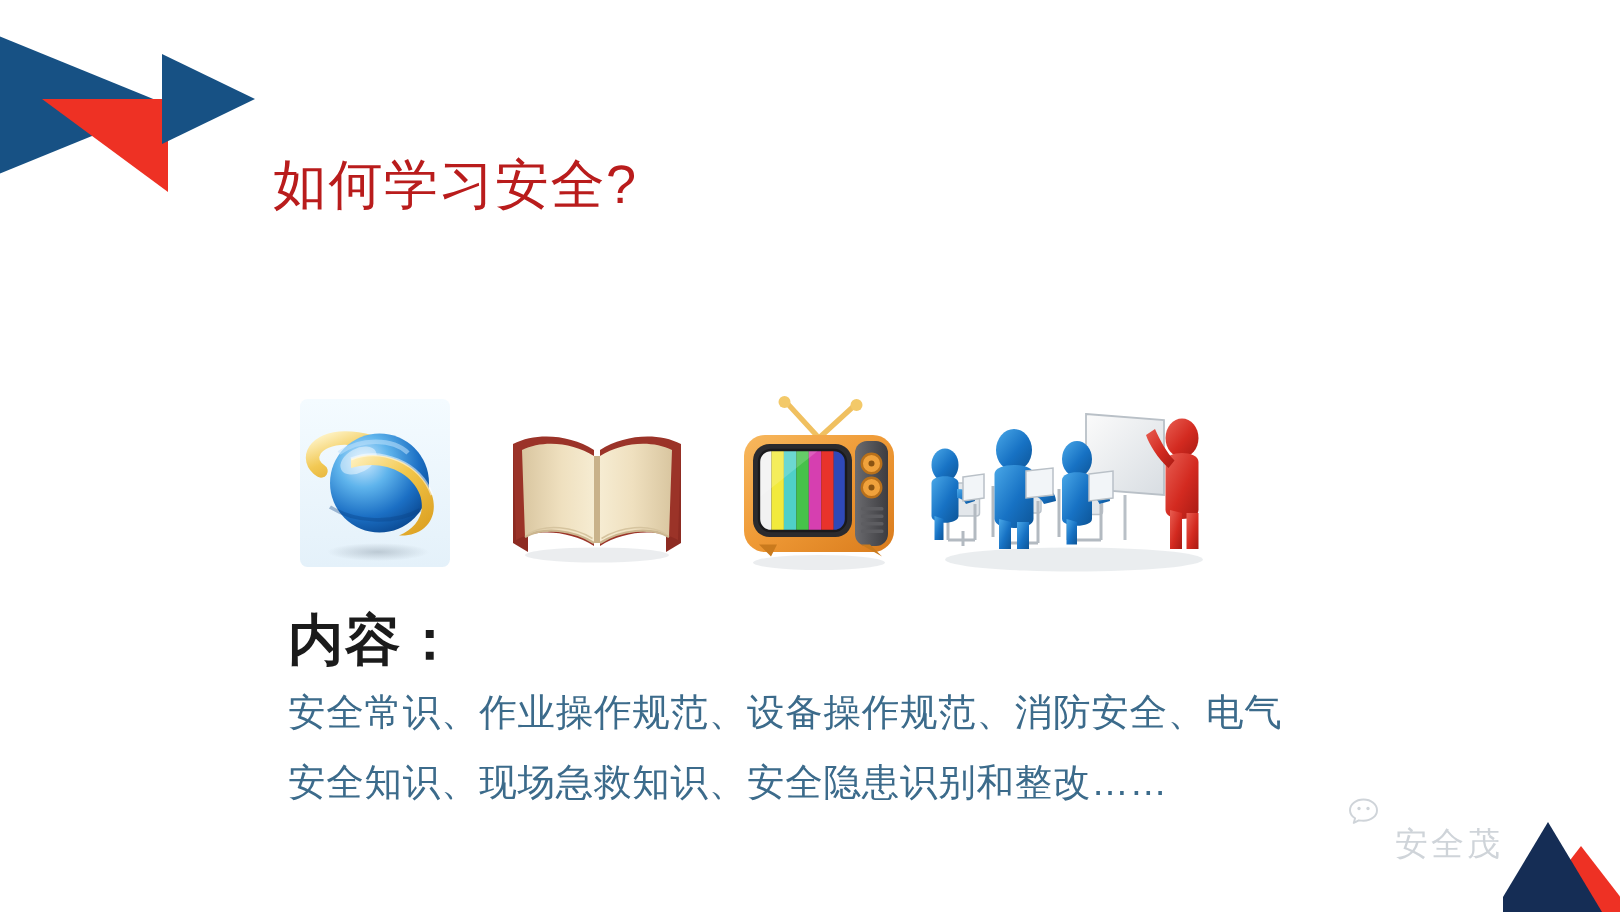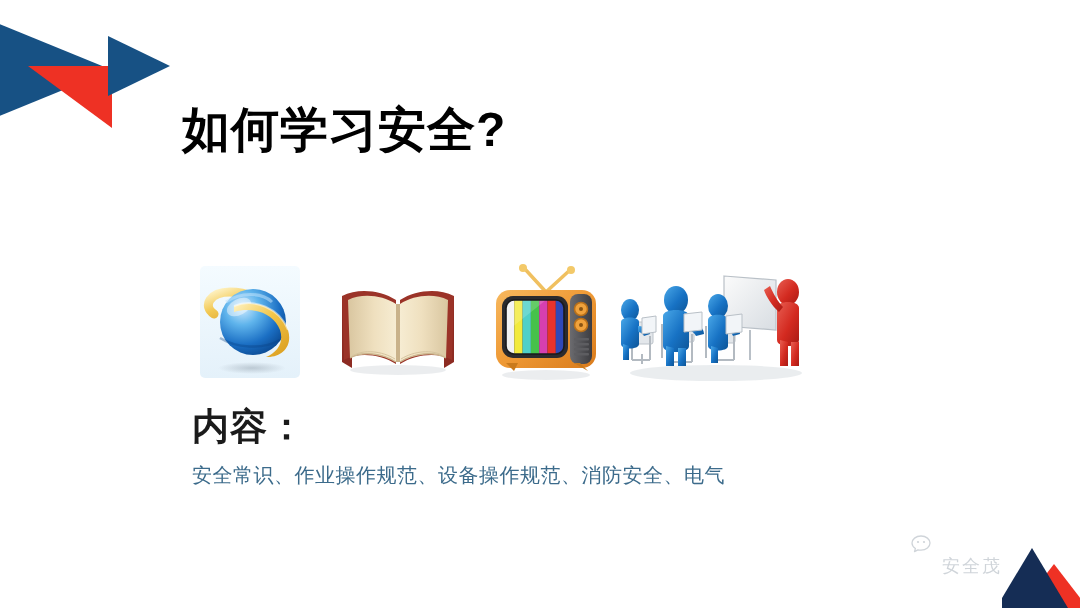--- a/index.html
+++ b/index.html
@@ -27,23 +27,23 @@
     width: 180px;
     height: 132px;
     pointer-events: none;
   }
 
   
   .title {
     position: absolute;
     left: 182px;
     top: 102px;
-    font-size: 48px;
-    font-weight: bold;
-    color: #000000;
+    font-size: 36px;
+    font-weight: normal;
+    color: #b91c1c;
     letter-spacing: 1px;
     line-height: 1.15;
     white-space: nowrap;
   }
 
   
   .label-channel {
     position: absolute;
     left: 192px;
     top: 224px;
@@ -78,40 +78,40 @@
     height: 122px;
   }
   .icon-cell svg { display: block; }
 
   
   .body-text {
     position: absolute;
     left: 192px;
     top: 452px;
     width: 740px;
-    font-size: 20px;
+    font-size: 25px;
     line-height: 47px;
     color: #3c6b8b;
     letter-spacing: 0.5px;
   }
   .body-line { white-space: nowrap; }
 
   
   .watermark {
     position: absolute;
     right: 78px;
     bottom: 30px;
     display: flex;
     align-items: center;
     gap: 7px;
     opacity: 0.42;
     pointer-events: none;
   }
   .watermark .wm-text {
-    font-size: 18px;
+    font-size: 22px;
     color: #8e9aa6;
     letter-spacing: 2px;
     white-space: nowrap;
     margin-top: 40px;
   }
   .deco-bottom {
     position: absolute;
     right: 0;
     bottom: 0;
     width: 78px;
@@ -324,20 +324,21 @@
           <path d="M175,78 L175,102 L183,102 L183,78 Z" fill="url(#pRed)"></path>
         </g>
       </svg>
     </div>
   </div>
 
   <div class="label-content">内容：</div>
 
   <div class="body-text">
     <div class="body-line">安全常识、作业操作规范、设备操作规范、消防安全、电气</div>
+    <div class="body-line">安全知识、现场急救知识、安全隐患识别和整改……</div>
   </div>
 
   <div class="watermark">
     <span>
       <svg width="24" height="20" viewBox="0 0 24 20" xmlns="http://www.w3.org/2000/svg">
         <path d="M10,2 C4.8,2 1,5.3 1,9.1 C1,11.3 2.3,13.2 4.4,14.5 L3.5,17.6 L6.9,15.9
                  C7.9,16.1 8.9,16.2 10,16.2 C15.2,16.2 19,12.9 19,9.1 C19,5.3 15.2,2 10,2 Z" fill="none" stroke="#8e9aa6" stroke-width="1.3" stroke-linejoin="round"></path>
         <circle cx="7" cy="8" r="1.1" fill="#8e9aa6"></circle>
         <circle cx="13" cy="8" r="1.1" fill="#8e9aa6"></circle>
       </svg>

